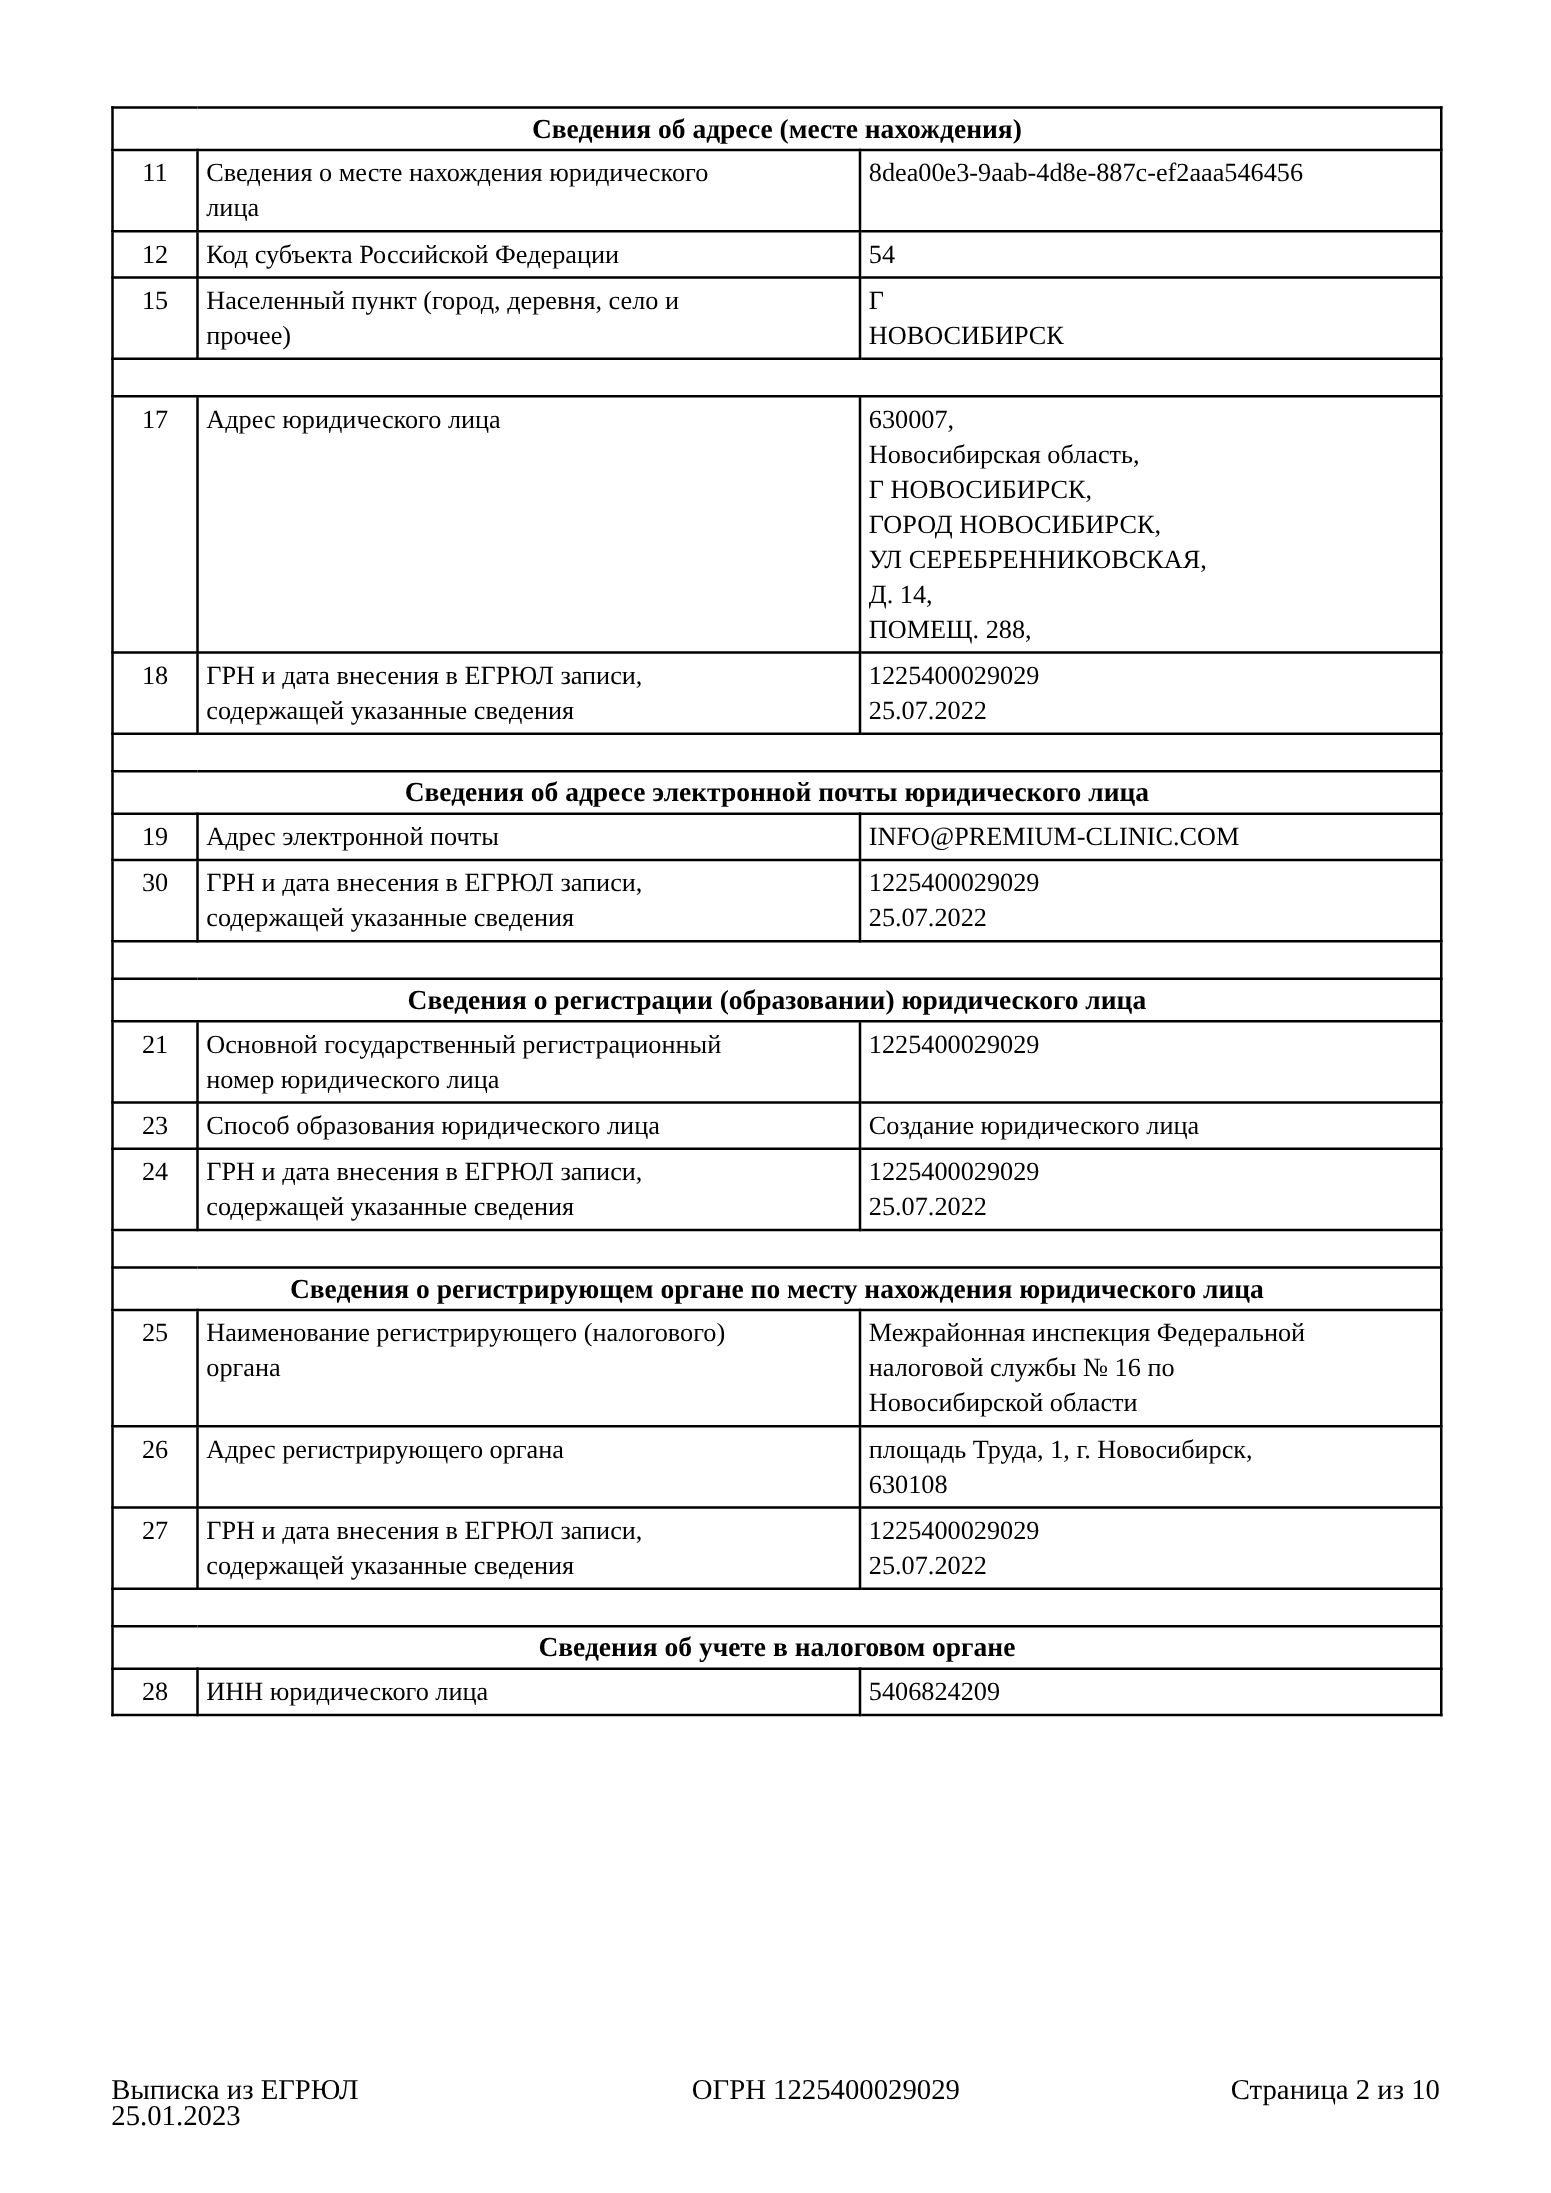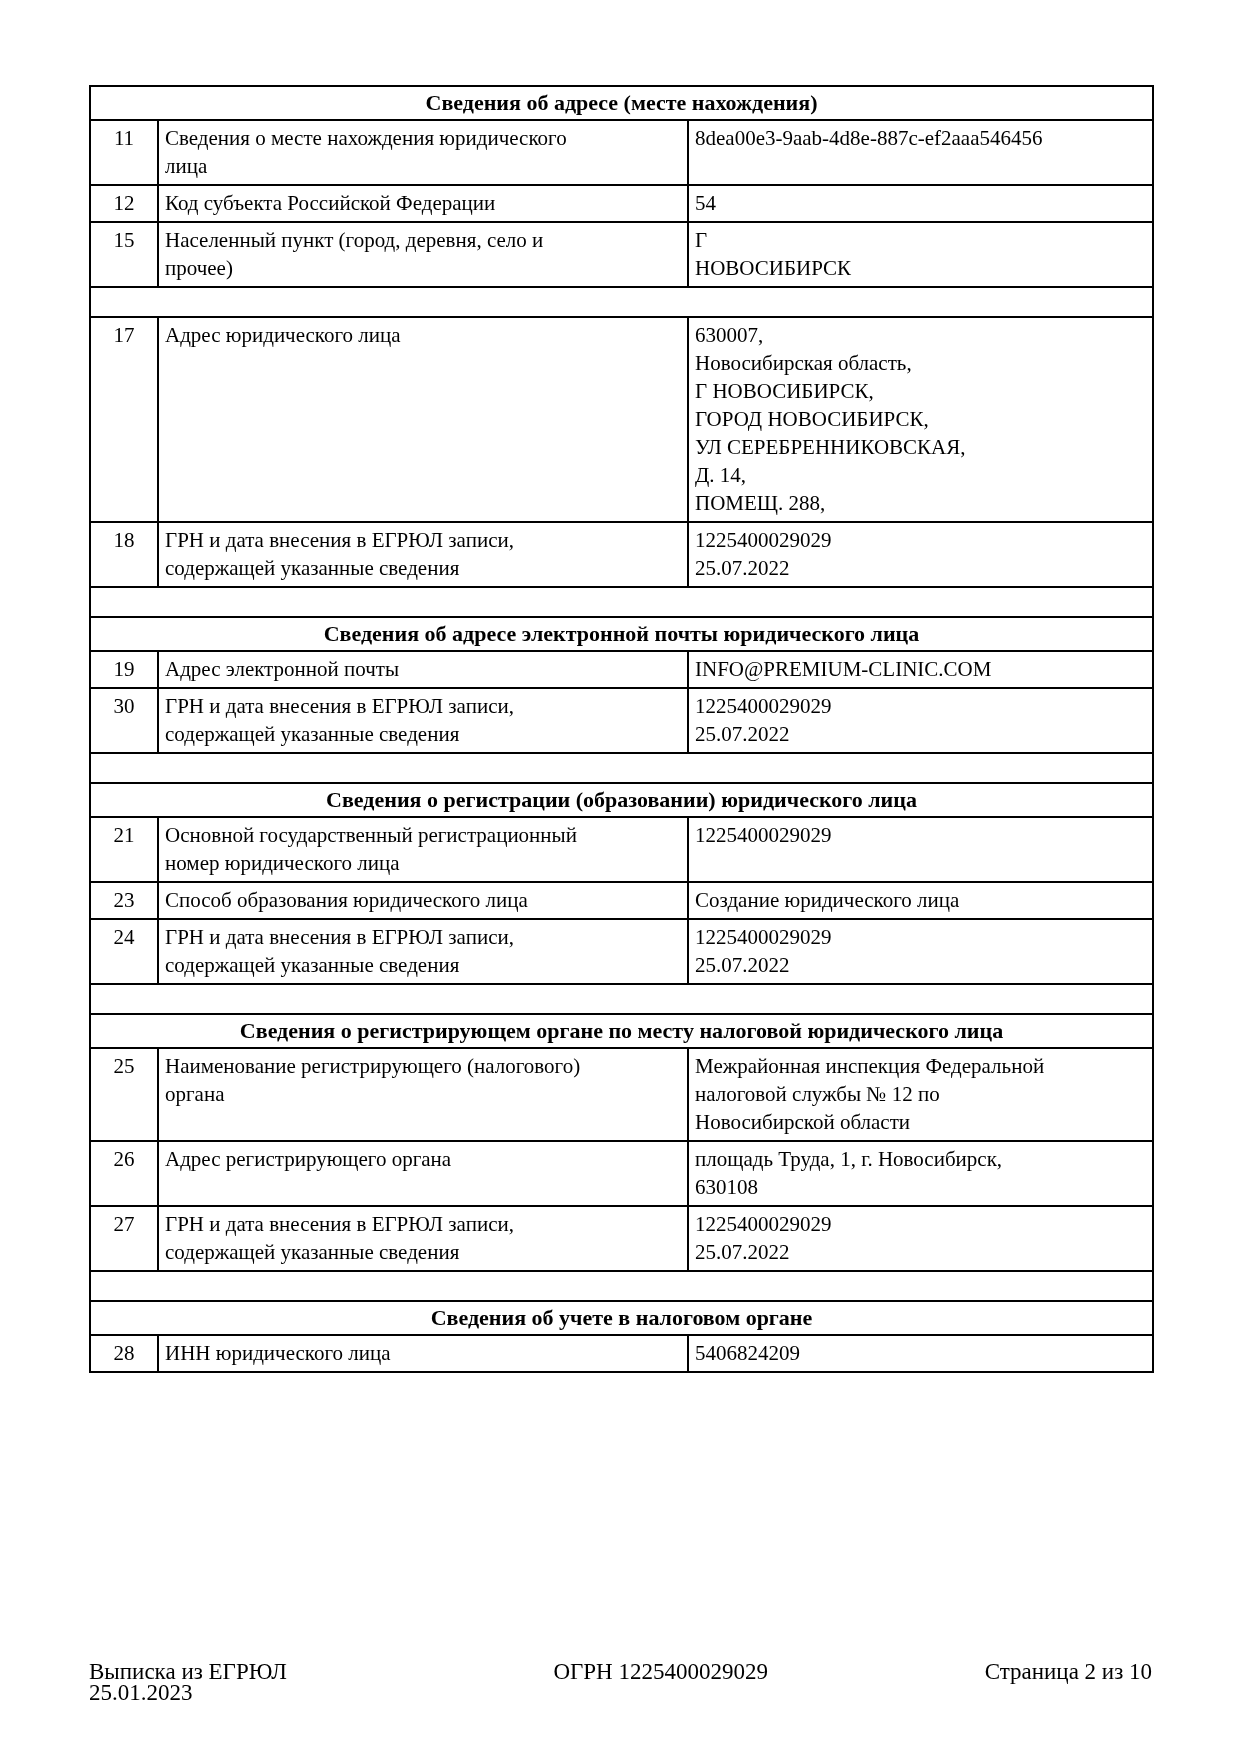--- a/index.html
+++ b/index.html
@@ -159,28 +159,28 @@
           <td class="num-cell">24</td>
           <td class="label-cell">ГРН и дата внесения в ЕГРЮЛ записи,
 содержащей указанные сведения</td>
           <td class="value-cell">1225400029029
 25.07.2022</td>
         </tr>
         <tr>
           <td colspan="3" class="spacer-cell"></td>
         </tr>
         <tr>
-          <td colspan="3" class="section-cell">Сведения о регистрирующем органе по месту налоговой юридического лица</td>
+          <td colspan="3" class="section-cell">Сведения о регистрирующем органе по месту нахождения юридического лица</td>
         </tr>
         <tr>
           <td class="num-cell">25</td>
           <td class="label-cell">Наименование регистрирующего (налогового)
 органа</td>
           <td class="value-cell">Межрайонная инспекция Федеральной
-налоговой службы № 12 по
+налоговой службы № 16 по
 Новосибирской области</td>
         </tr>
         <tr>
           <td class="num-cell">26</td>
           <td class="label-cell">Адрес регистрирующего органа</td>
           <td class="value-cell">площадь Труда, 1, г. Новосибирск,
 630108</td>
         </tr>
         <tr>
           <td class="num-cell">27</td>

